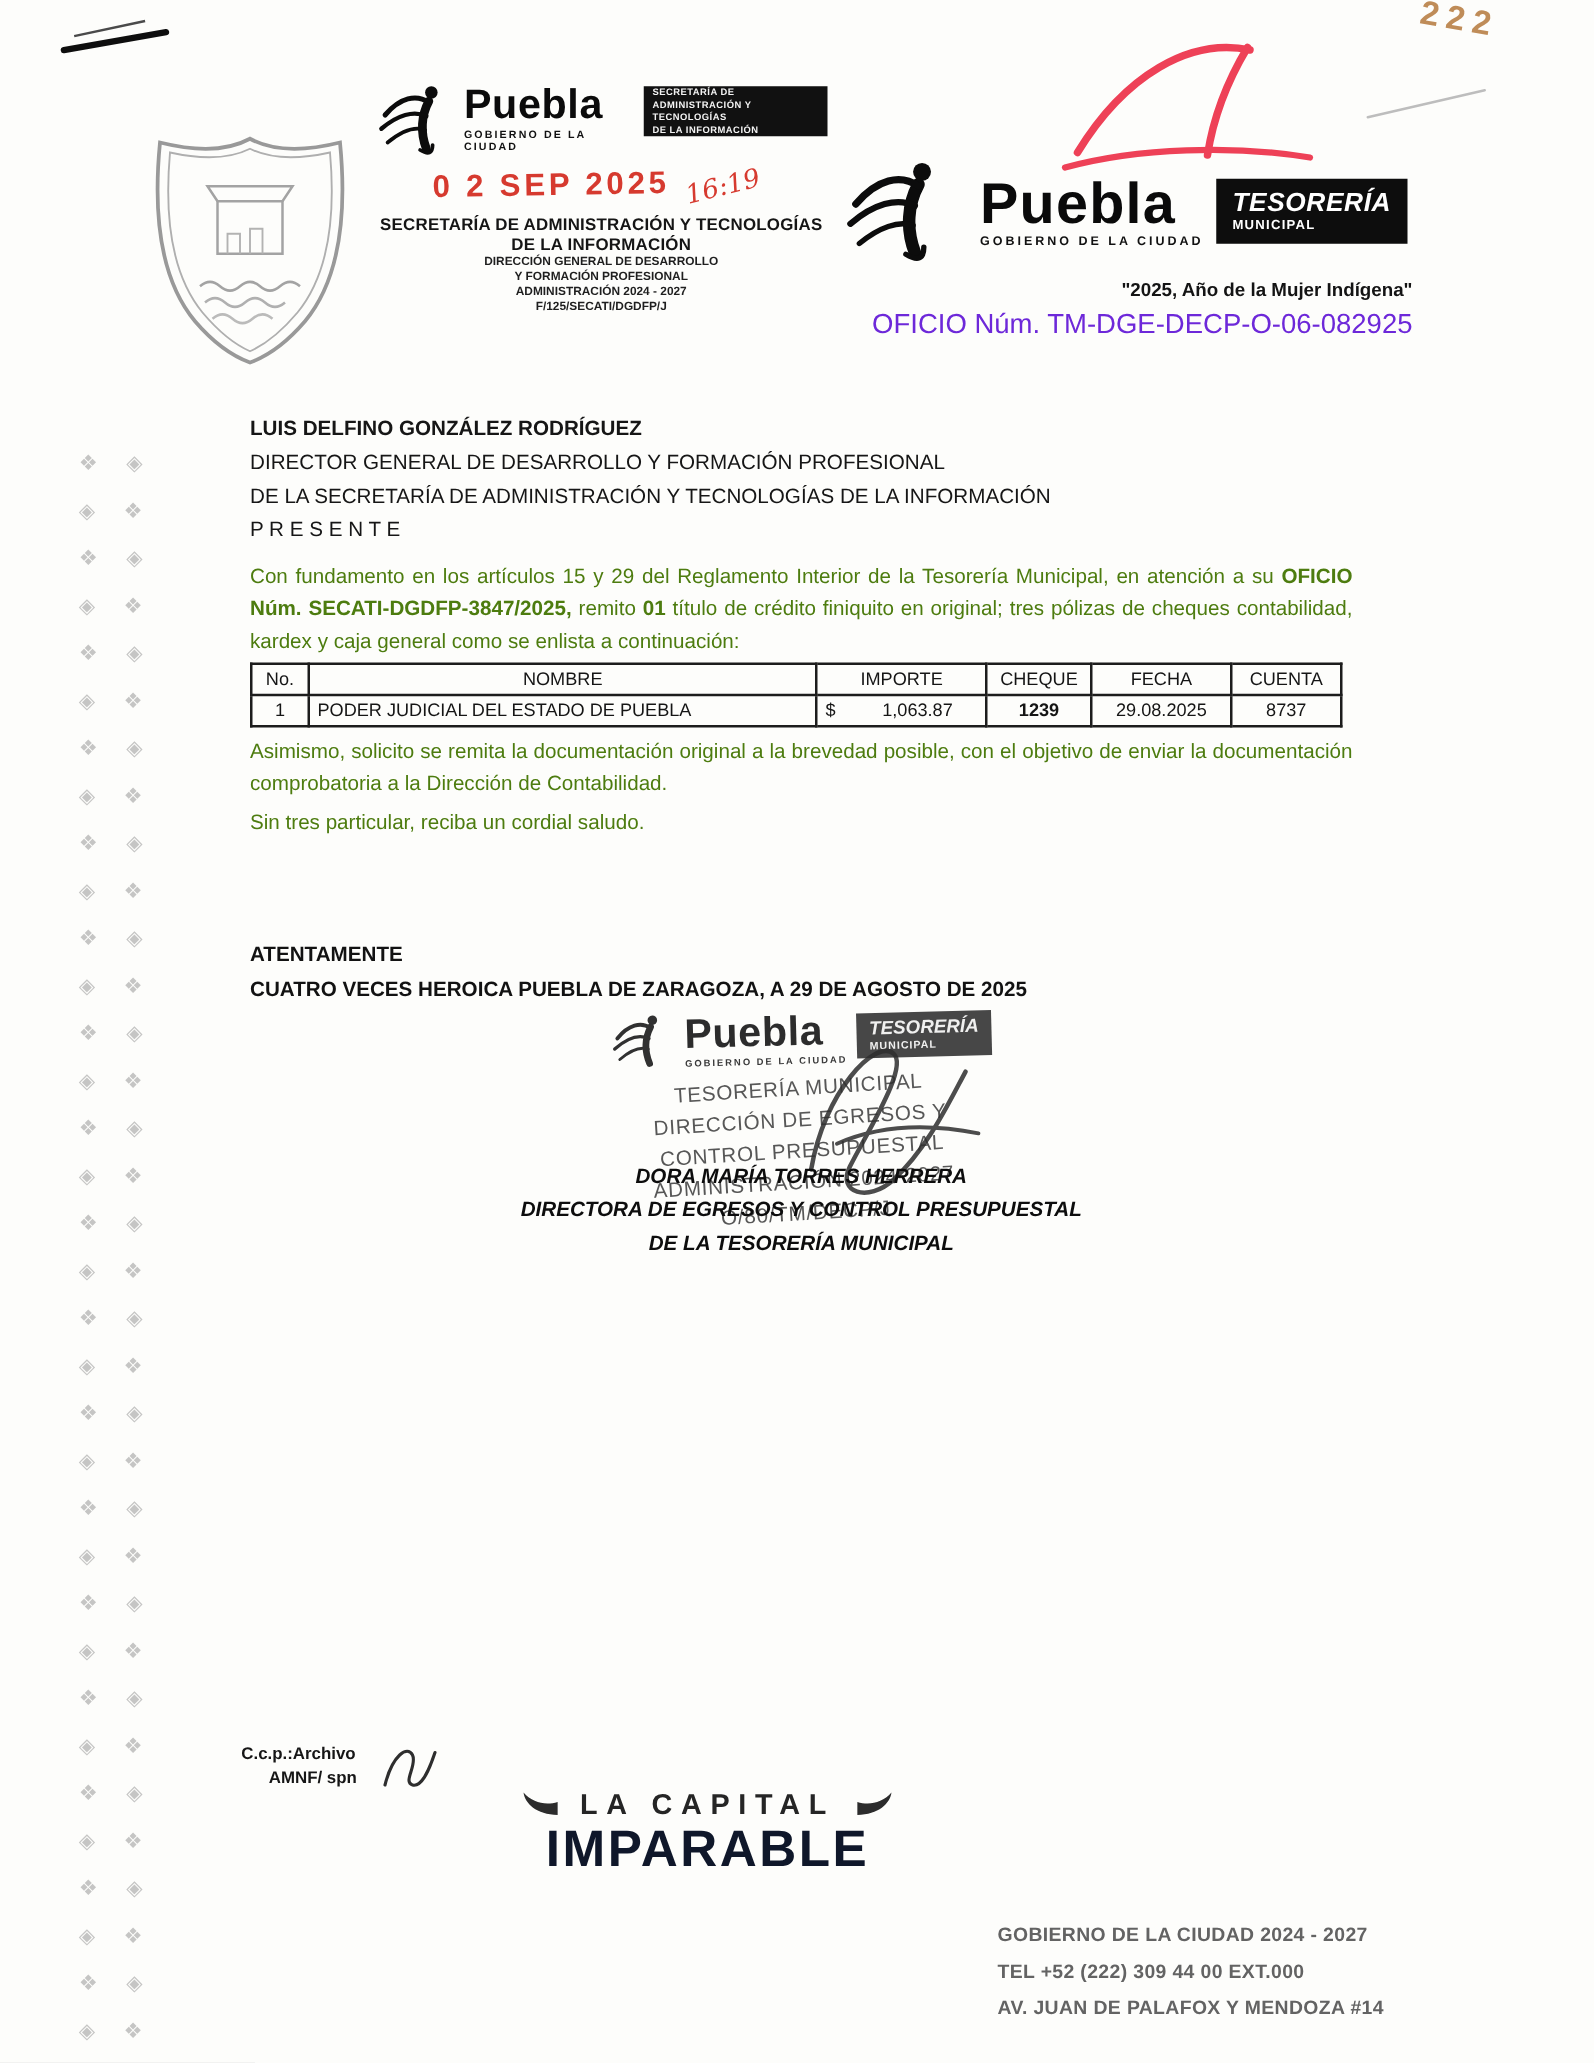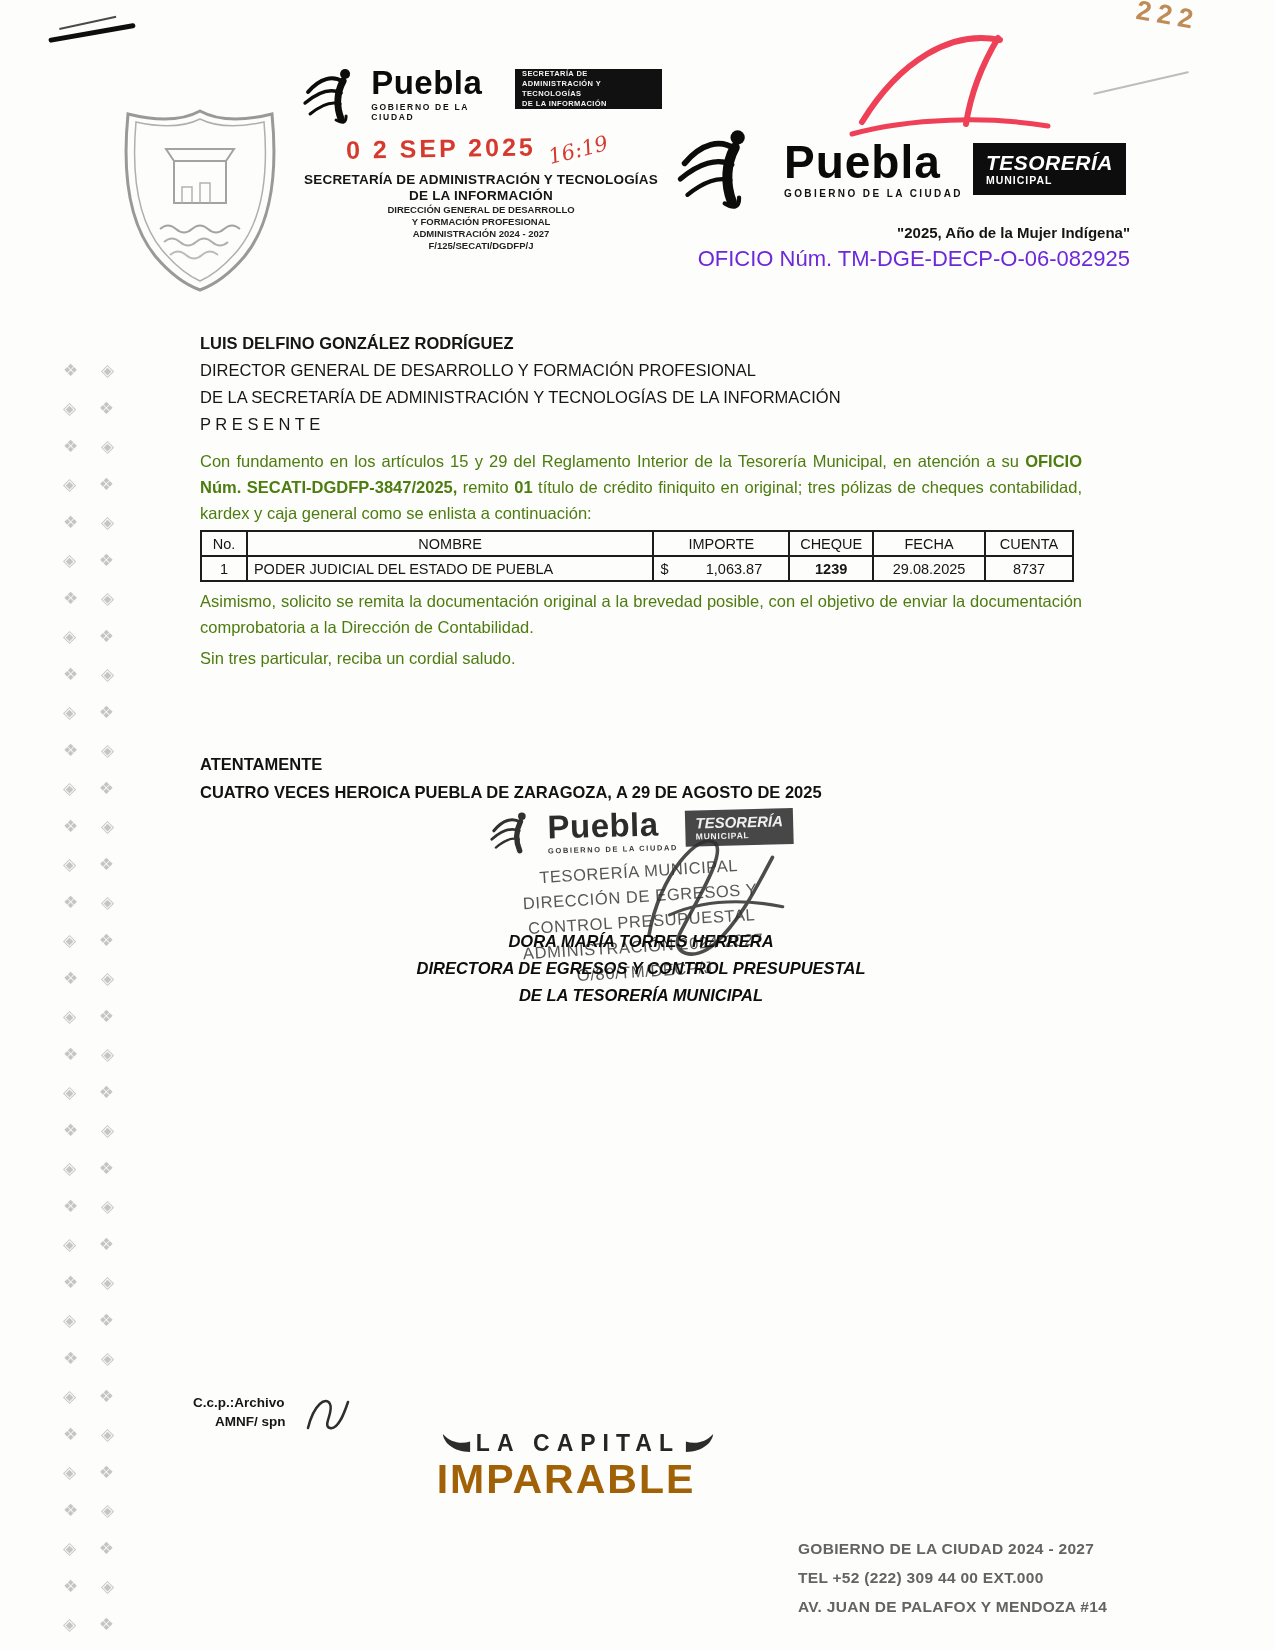--- a/index.html
+++ b/index.html
@@ -81,22 +81,22 @@
   .ss-lines { margin-top:6px; text-align:center; font-size:16.5px; line-height:25px; letter-spacing:.6px; transform:rotate(-2deg); color:#4a4a4a; opacity:.92; }
   .sig-names { position:absolute; left:0; width:100%; top:122px; text-align:center; font-weight:bold; font-size:16.5px; line-height:27px; color:#0d0d0d;font-style:italic; }
   .sig-squiggle { position:absolute; left:46%; top:6px; width:230px; height:175px; opacity:.85; }
 
   
   .ccp { position:absolute; left:193px; top:1393px; font-size:13.5px; font-weight:bold; line-height:19px; color:#161616; }
   .ccp .indent { padding-left:22px; }
   .ccp-squiggle { position:absolute; left:300px; top:1392px; width:54px; height:44px; }
 
   .slogan { position:absolute; left:416px; top:1430px; width:300px; text-align:center; }
-  .sl-top { display:flex; align-items:center; justify-content:flex-end; gap:4px; font-weight:bold; font-size:23px; letter-spacing:7px; color:#252525; }
-  .sl-bottom { font-weight:bold; font-size:41px; letter-spacing:2px; line-height:42px; color:#a16207; margin-top:1px; }
+  .sl-top { display:flex; align-items:center; justify-content:space-between; gap:4px; font-weight:bold; font-size:23px; letter-spacing:7px; color:#252525; }
+  .sl-bottom { font-weight:bold; font-size:41px; letter-spacing:2px; line-height:42px; color:#0f172a; margin-top:1px; }
 
   .contact { position:absolute; left:782px; top:1534px; font-size:15.5px; font-weight:bold; line-height:29px; color:var(--footer-gray,#5f5f5f); letter-spacing:.3px;margin-left:16px; }
 </style>
 </head>
 <body>
 
 <div class="page">
 
   <div class="corner-mark"></div>
 

